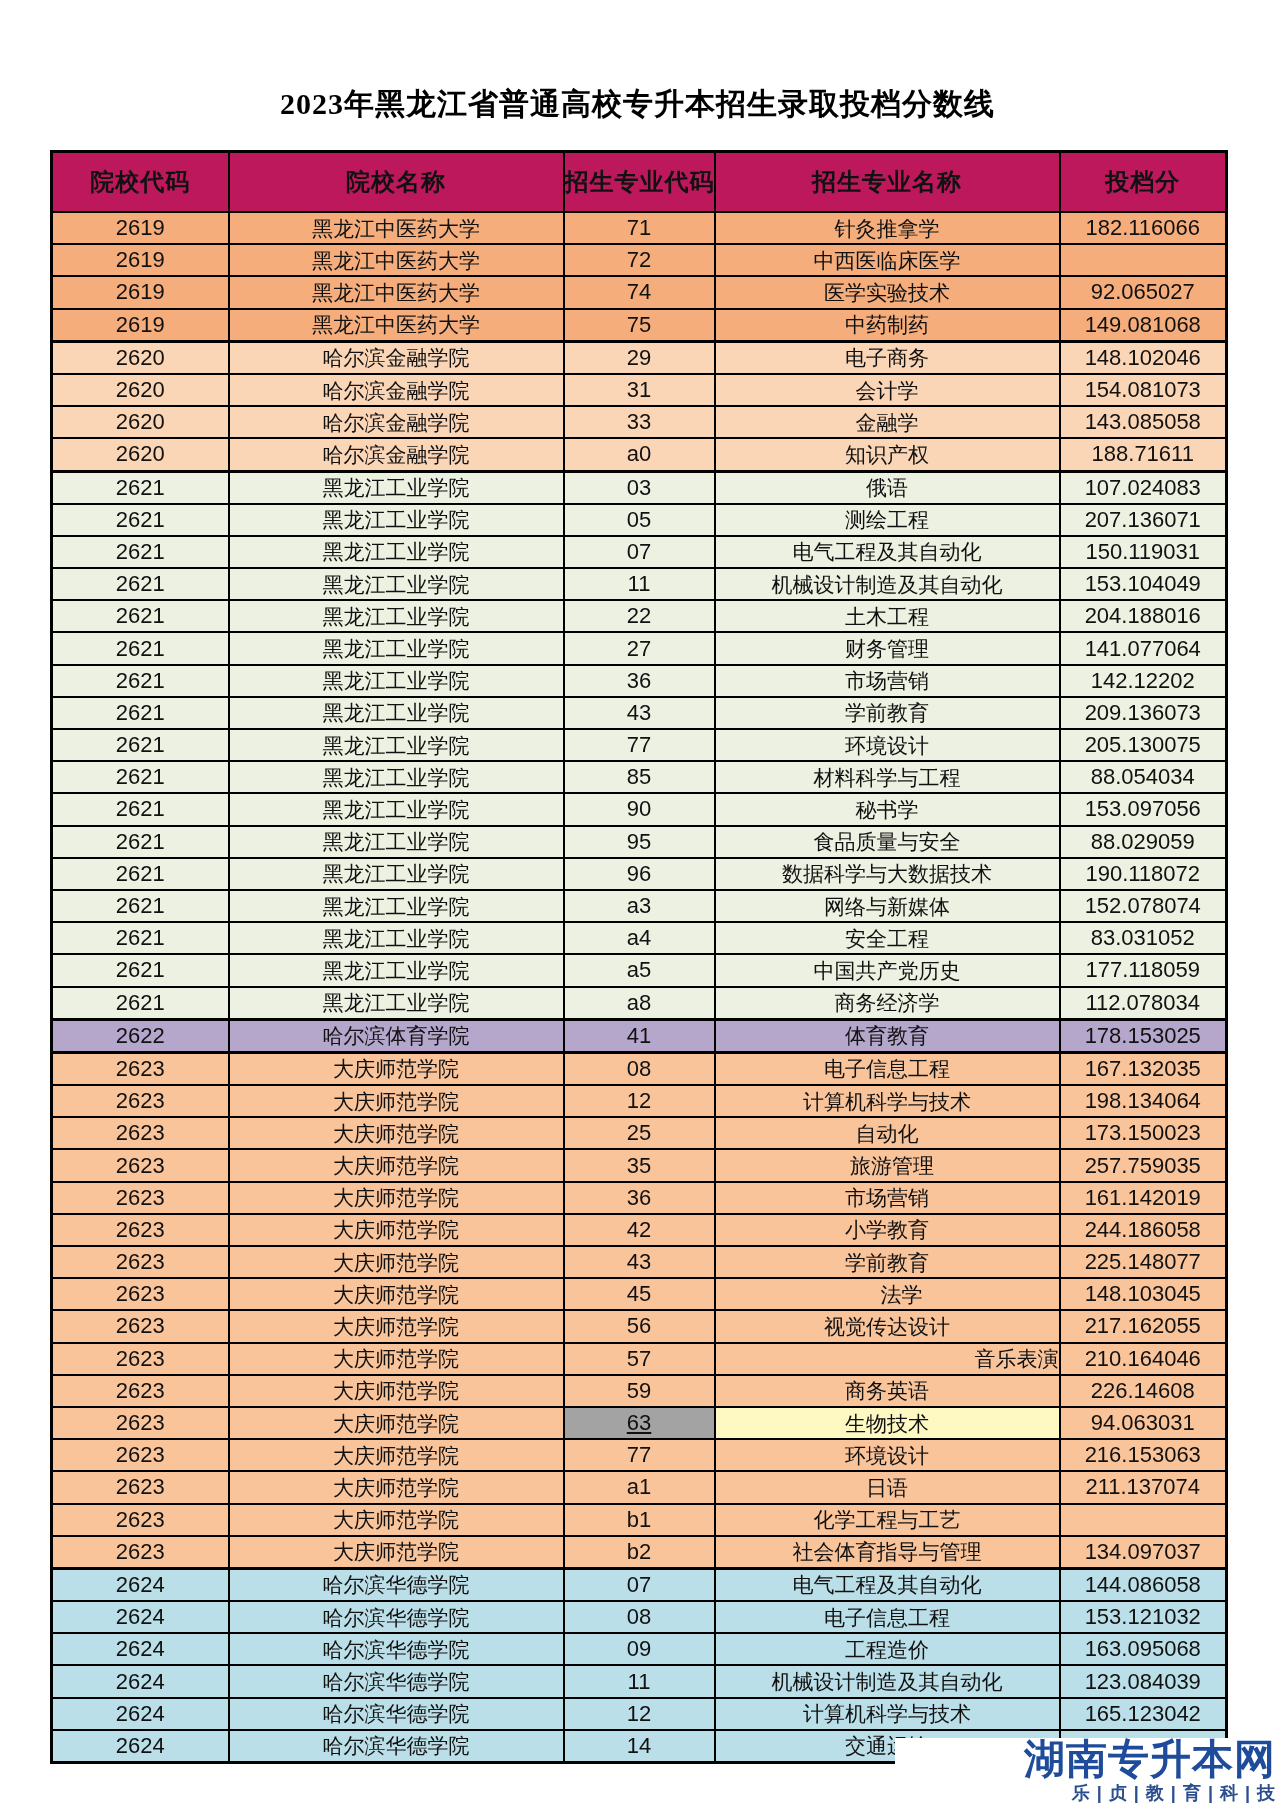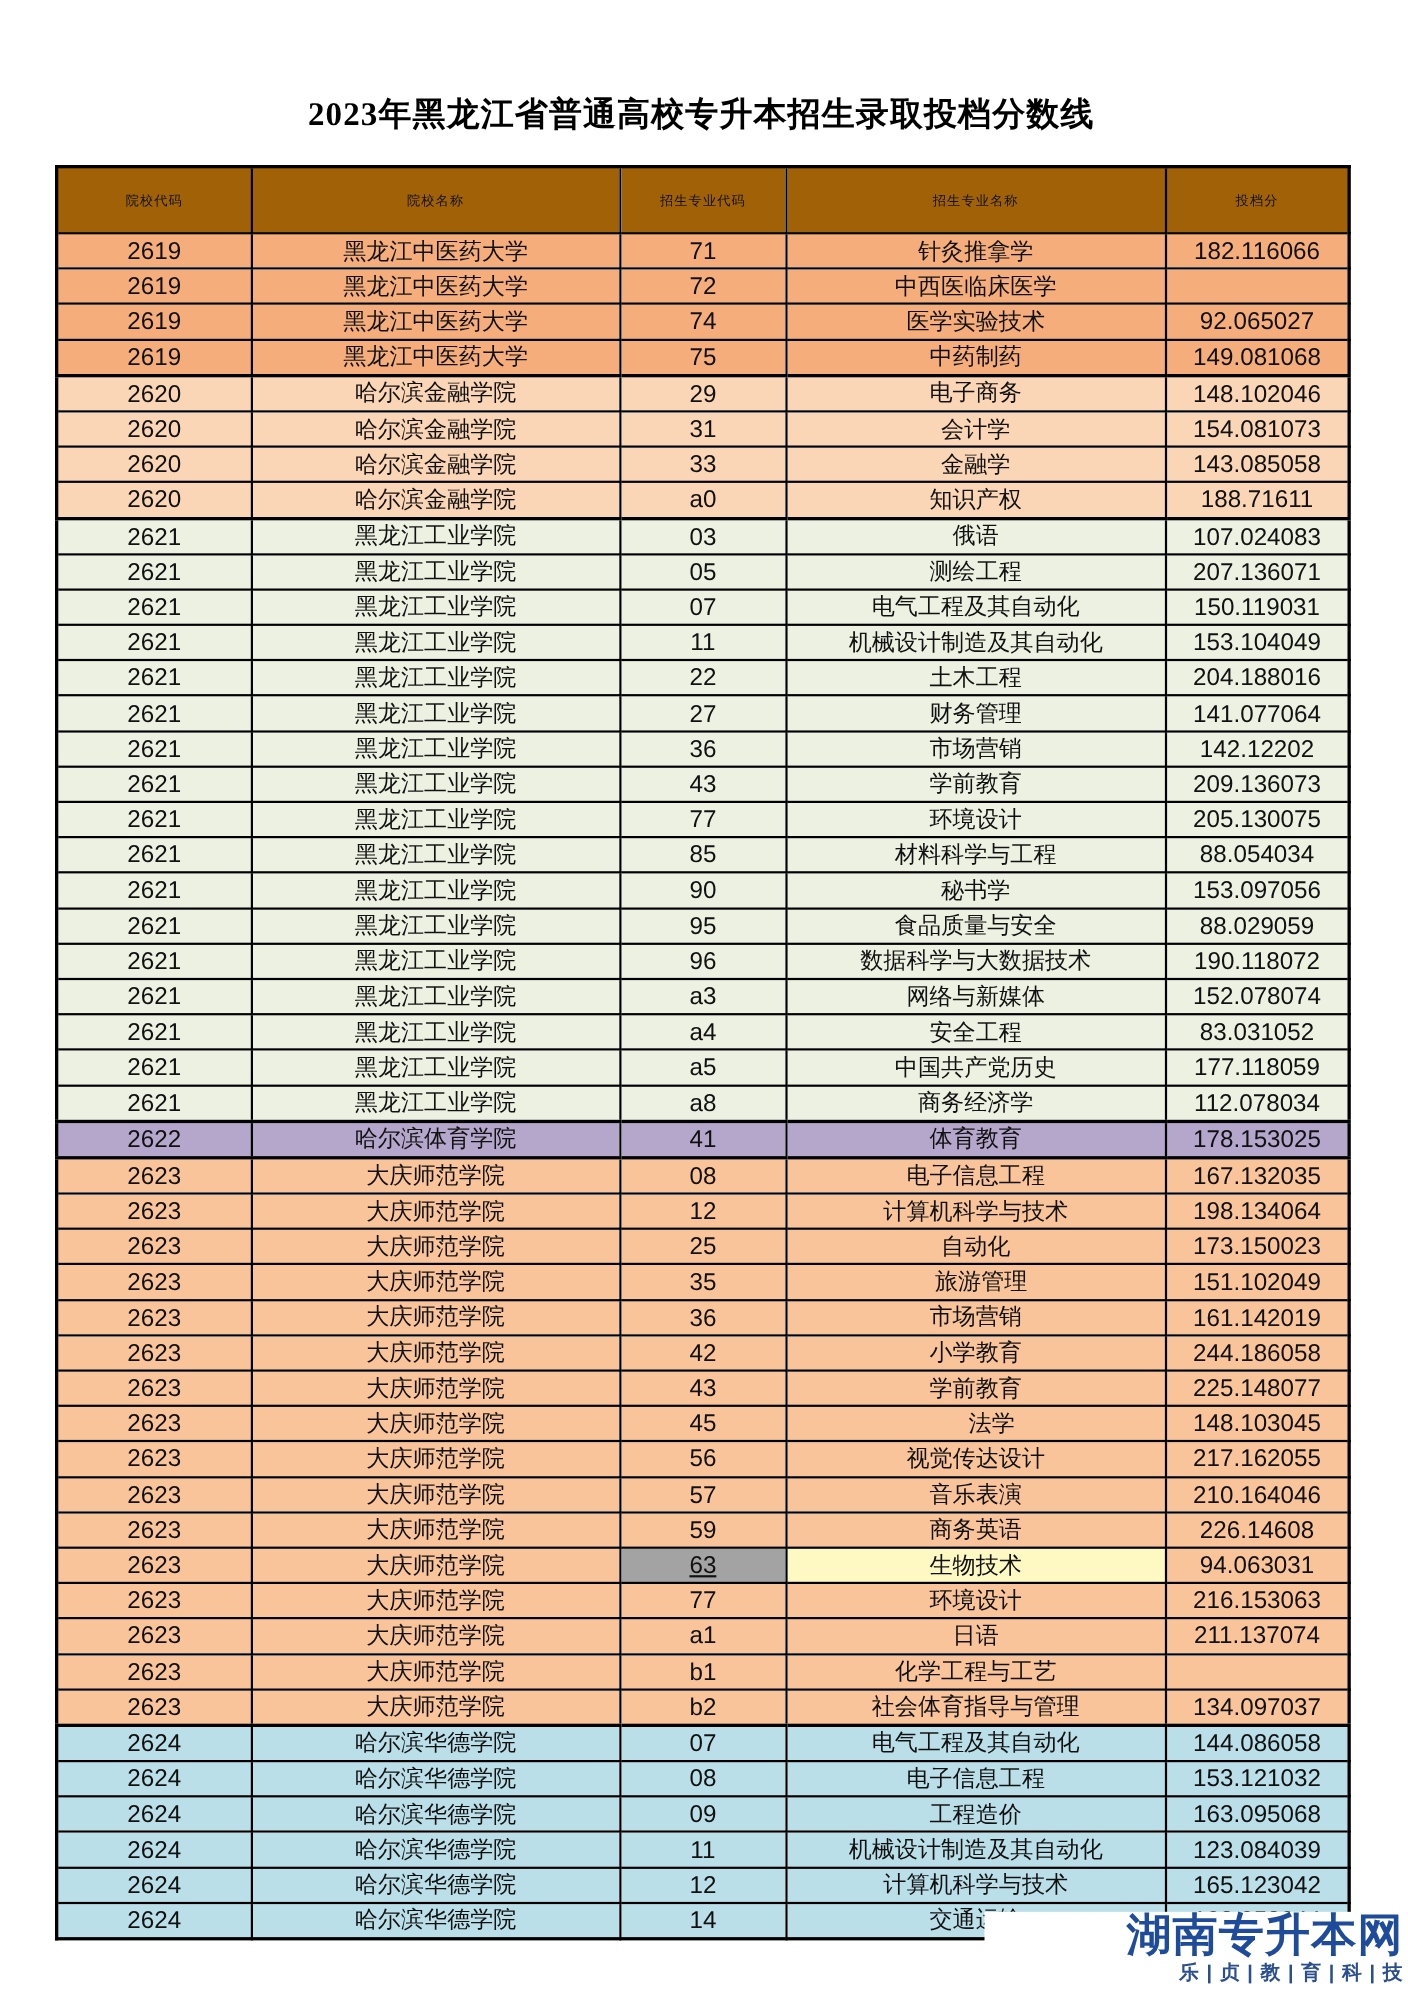--- a/index.html
+++ b/index.html
@@ -40,23 +40,23 @@
   table.scores th, table.scores td {
     border: 2px solid #000000;
     text-align: center;
     vertical-align: middle;
     padding: 0;
     overflow: hidden;
     white-space: nowrap;
   }
   table.scores th {
     height: 58px;
-    background: #a16207;
-    font-size: 12px;
-    font-weight: normal;
+    background: #be185d;
+    font-size: 24px;
+    font-weight: bold;
     letter-spacing: 1px;
   }
   table.scores td {
     height: 30.2px;
     font-size: 21px;
     line-height: 1;
   }
   table.scores td.num {
     font-size: 22px;
     letter-spacing: 0px;
@@ -325,21 +325,21 @@
           <td style="background: rgb(250, 196, 155);">大庆师范学院</td>
           <td class="num" style="background: rgb(250, 196, 155);">25</td>
           <td style="background: rgb(250, 196, 155);">自动化</td>
           <td class="num" style="background: rgb(250, 196, 155);">173.150023</td>
         </tr>
         <tr>
           <td class="num" style="background: rgb(250, 196, 155);">2623</td>
           <td style="background: rgb(250, 196, 155);">大庆师范学院</td>
           <td class="num" style="background: rgb(250, 196, 155);">35</td>
           <td style="background: rgb(250, 196, 155); padding-left: 10px;">旅游管理</td>
-          <td class="num" style="background: rgb(250, 196, 155);">151.102049</td>
+          <td class="num" style="background: rgb(250, 196, 155);">257.759035</td>
         </tr>
         <tr>
           <td class="num" style="background: rgb(250, 196, 155);">2623</td>
           <td style="background: rgb(250, 196, 155);">大庆师范学院</td>
           <td class="num" style="background: rgb(250, 196, 155);">36</td>
           <td style="background: rgb(250, 196, 155);">市场营销</td>
           <td class="num" style="background: rgb(250, 196, 155);">161.142019</td>
         </tr>
         <tr>
           <td class="num" style="background: rgb(250, 196, 155);">2623</td>
@@ -366,21 +366,21 @@
           <td class="num" style="background: rgb(250, 196, 155);">2623</td>
           <td style="background: rgb(250, 196, 155);">大庆师范学院</td>
           <td class="num" style="background: rgb(250, 196, 155);">56</td>
           <td style="background: rgb(250, 196, 155);">视觉传达设计</td>
           <td class="num" style="background: rgb(250, 196, 155);">217.162055</td>
         </tr>
         <tr>
           <td class="num" style="background: rgb(250, 196, 155);">2623</td>
           <td style="background: rgb(250, 196, 155);">大庆师范学院</td>
           <td class="num" style="background: rgb(250, 196, 155);">57</td>
-          <td style="background: rgb(250, 196, 155);">音乐表演</td>
+          <td style="background: rgb(250, 196, 155); text-align: right;">音乐表演</td>
           <td class="num" style="background: rgb(250, 196, 155);">210.164046</td>
         </tr>
         <tr>
           <td class="num" style="background: rgb(250, 196, 155);">2623</td>
           <td style="background: rgb(250, 196, 155);">大庆师范学院</td>
           <td class="num" style="background: rgb(250, 196, 155);">59</td>
           <td style="background: rgb(250, 196, 155);">商务英语</td>
           <td class="num" style="background: rgb(250, 196, 155);">226.14608</td>
         </tr>
         <tr>

